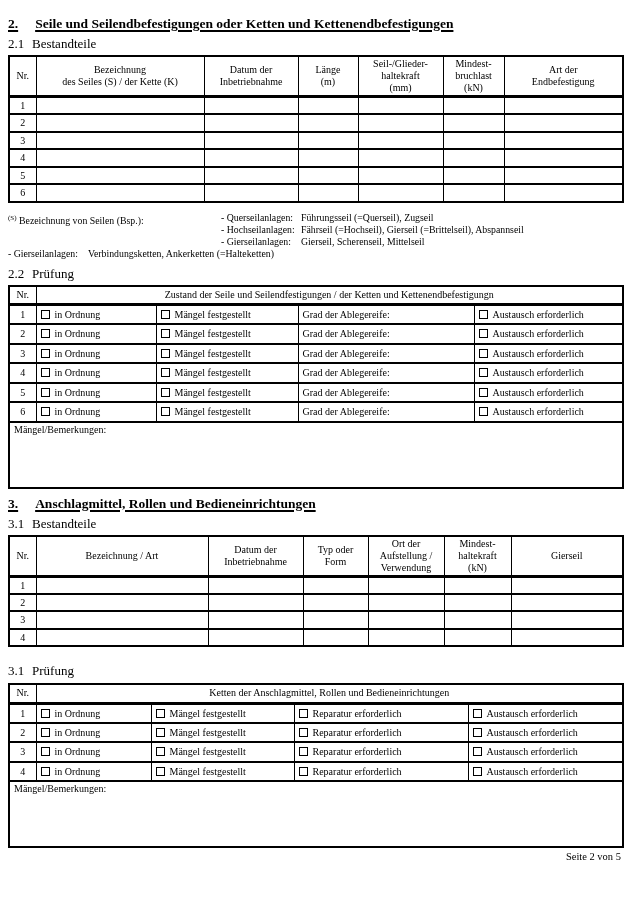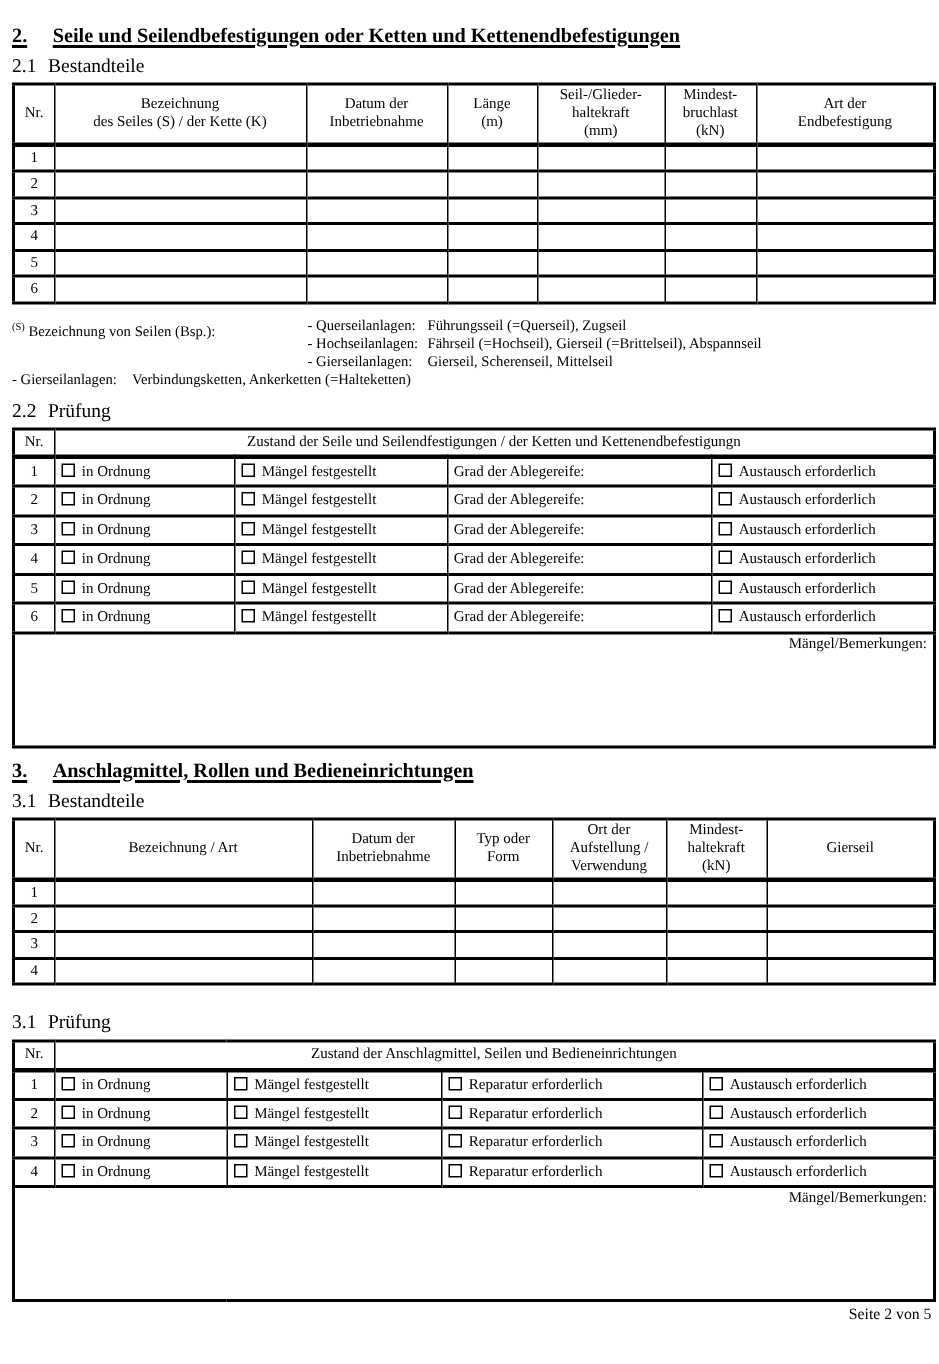--- a/index.html
+++ b/index.html
@@ -41,24 +41,24 @@
   td.nr { text-align: center; vertical-align: middle; }
 
   .check thead th { height: 19px; }
   .check tbody td.row-cell { height: 19.5px; vertical-align: middle; }
   td.opt { padding-left: 6px; font-size: 10.3px; white-space: nowrap; margin-top: 41px; }
   .cb {
     display: inline-block; width: 9px; height: 9px;
     border: 1.8px solid #000; background: #fff;
     margin-right: 5px; vertical-align: -1px;
   }
-  td.remarks { height: 76px; vertical-align: top; padding: 3px 6px; font-size: 10.3px; text-align: right; }
+  td.remarks { height: 66px; vertical-align: top; padding: 3px 6px; font-size: 10.3px; }
 
   .footnotes { margin: 9px 0 6px 0; font-size: 9.8px; line-height: 12px; }
-  .fnblock { display: flex; align-items: flex-start; }
+  .fnblock { display: flex; align-items: flex-start; gap: 16px; }
   .fnlabel { width: 197px; flex: none; }
   .fnlabel sup { font-size: 7px; }
   .fnlines { flex: 1; }
   .fnline { display: flex; }
   .fncat { width: 80px; flex: none; }
 
   .sp-sec { margin-top: 7px; }
   .sp-pruef { margin: 16px 0 5px 0; }
   .footer { text-align: right; font-size: 10.5px; margin-top: 3px; padding-right: 1px; }
 </style>
@@ -326,21 +326,21 @@
   <colgroup>
     <col style="width:27px">
       <col style="width:115px">
       <col style="width:143px">
       <col style="width:174px">
       <col style="width:155px">
   </colgroup>
   <thead>
     <tr>
       <th>Nr.</th>
-      <th colspan="4">Zustand der Anschlagmittel, Seilen und Bedieneinrichtungen</th>
+      <th colspan="4">Ketten der Anschlagmittel, Rollen und Bedieneinrichtungen</th>
     </tr>
   </thead>
   <tbody>
     <tr>
       <td class="nr row-cell">1</td>
       <td class="opt row-cell"><span class="cb"></span><span>in Ordnung</span></td>
       <td class="opt row-cell"><span class="cb"></span><span>Mängel festgestellt</span></td>
       <td class="opt row-cell"><span class="cb"></span><span>Reparatur erforderlich</span></td>
       <td class="opt row-cell"><span class="cb"></span><span>Austausch erforderlich</span></td>
     </tr>

